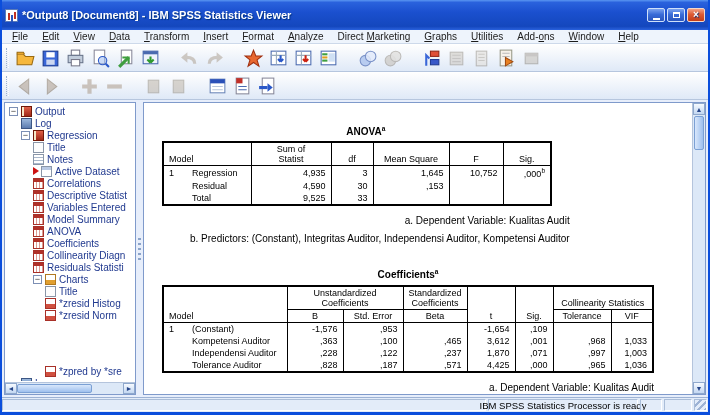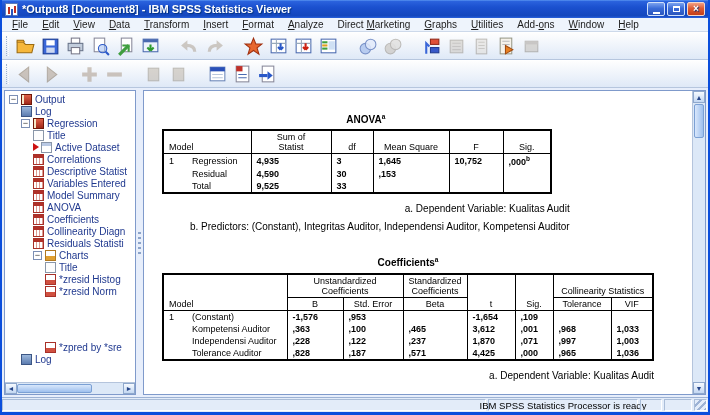--- a/index.html
+++ b/index.html
@@ -5,21 +5,21 @@
   html,body{margin:0;padding:0;background:#c8d4e8;}
   *{box-sizing:border-box;}
   .window{
     width:710px;height:415px;
     border-left:2px solid #0b4edc;border-right:2px solid #0b4edc;border-bottom:3px solid #0b4edc;
     background:#e7eefb;display:flex;flex-direction:column;
     font-family:"Liberation Sans",sans-serif;overflow:hidden;
   }
   
   .titlebar{
-    height:18px;flex:none;display:flex;align-items:center;padding:0 3px;
+    height:30px;flex:none;display:flex;align-items:center;padding:0 3px;
     background:linear-gradient(180deg,#5a96f2 0%,#2a62dd 8%,#1b50cf 40%,#1447bd 88%,#2a62dd 100%);
     color:#fff;font-size:11px;font-weight:bold;text-shadow:1px 1px 1px #00317e;
   }
   .appicon{width:13px;height:13px;margin-right:4px;flex:none;background:#fff;border:1px solid #5a7ab8;position:relative;}
   .appicon::before{content:"";position:absolute;left:2px;bottom:1px;width:2px;height:7px;background:#c23122;box-shadow:3px 2px 0 0 #2a55bc,6px -1px 0 0 #c23122;}
   .title-text{flex:1;white-space:nowrap;overflow:hidden;}
   .winbtn{width:18px;height:14px;margin-left:2px;flex:none;border-radius:2px;color:#fff;font-size:10px;line-height:12px;text-align:center;
     background:linear-gradient(#7ba2ef,#3a6cd8 45%,#2a55bc);border:1px solid #cfe0fa;cursor:default;}
   .winbtn.close{background:linear-gradient(#f2a083,#dd5b34 45%,#c33d18);border-color:#f4d7c8;font-weight:bold;}
   .winbtn .mini{display:block;width:7px;height:2px;background:#fff;margin:9px auto 0;}
@@ -68,21 +68,21 @@
   .tbl-title{text-align:center;font-weight:bold;font-size:10px;margin-bottom:4px;color:#000;}
   sup{font-size:6.5px;vertical-align:super;}
   table.spss{border-collapse:collapse;border:2px solid #000;font-size:9px;background:#fff;}
   .spss th{font-weight:normal;text-align:center;vertical-align:bottom;padding:1px 5px;}
   .spss td{padding:1px 5px;}
   .spss .bl{border-left:1px solid #000;}
   .spss .bb{border-bottom:1px solid #000;}
   .spss .h-model{text-align:left;vertical-align:bottom;}
   .spss .pre{white-space:pre-line;}
   .spss td.a-l{text-align:left;}
-  .spss td.a-r{text-align:left;font-weight:bold;}
+  .spss td.a-r{text-align:right;}
   .footnotes{margin:6px 0 0 28px;font-size:10px;line-height:1.8;color:#000;text-align:right;}
   .coef-block{margin-top:20px;}
   
   .statusbar{height:15px;flex:none;display:flex;align-items:stretch;background:#e3ecf9;border-top:1px solid #9db2d4;padding:1px 1px 1px 0;gap:2px;}
   .scell{border:1px solid;border-color:#aabdd8 #fff #fff #aabdd8;font-size:9.5px;color:#000;display:flex;align-items:center;justify-content:center;white-space:nowrap;}
   .scell.spacer{flex:1;border-color:#aabdd8 #fff #fff #aabdd8;}
   .scell.msg{width:150px;padding:0 4px;}
   .scell.small1{width:22px;}
   .scell.small2{width:28px;}
   .rgrip{width:13px;background:repeating-linear-gradient(135deg,transparent 0 3px,#9db2d4 3px 5px);}
@@ -322,20 +322,24 @@
             <span>Log</span>
           </div>
           <div class="trow" style="padding-left: 16px;">
             <span class="exp">−</span>
             <span class="ti book"></span>
             <span>Regression</span>
           </div>
           <div class="trow" style="padding-left: 28px;">
             <span class="ti page"></span>
             <span>Title</span>
+          </div>
+          <div class="trow" style="padding-left: 28px;">
+            <span class="ti notes"></span>
+            <span>Notes</span>
           </div>
           <div class="trow" style="padding-left: 28px;">
             <span class="marker"></span>
             <span class="ti dataset"></span>
             <span>Active Dataset</span>
           </div>
           <div class="trow" style="padding-left: 28px;">
             <span class="ti table"></span>
             <span>Correlations</span>
           </div>

